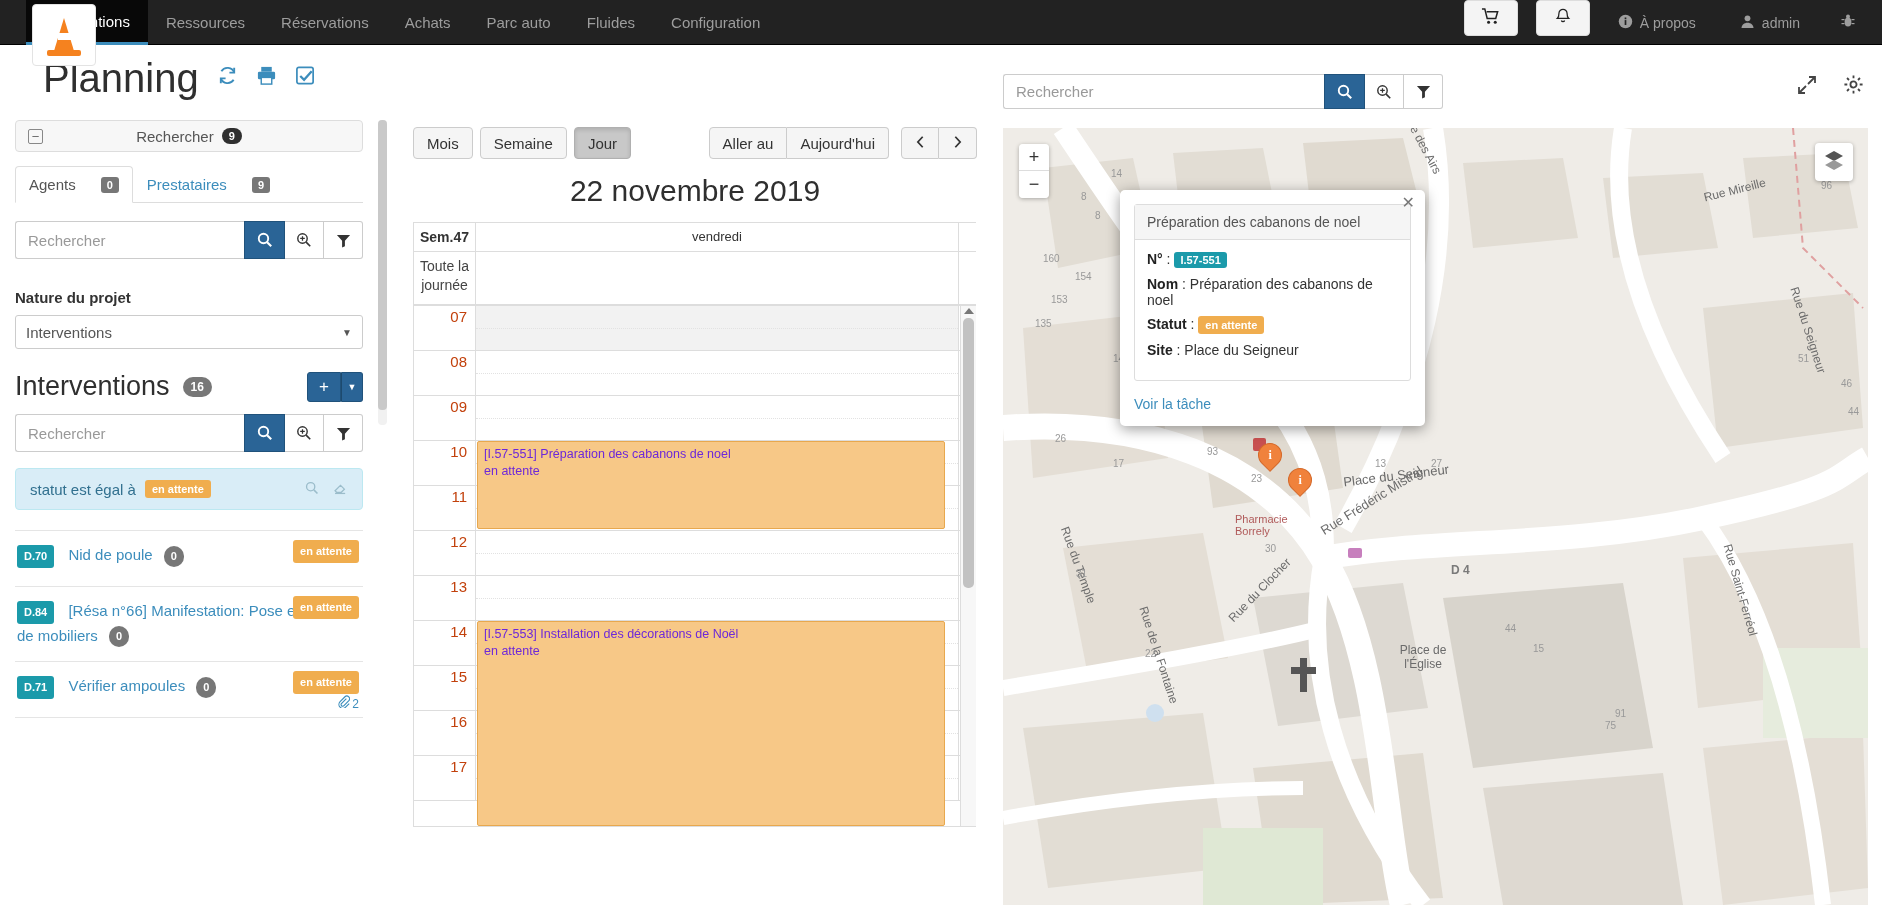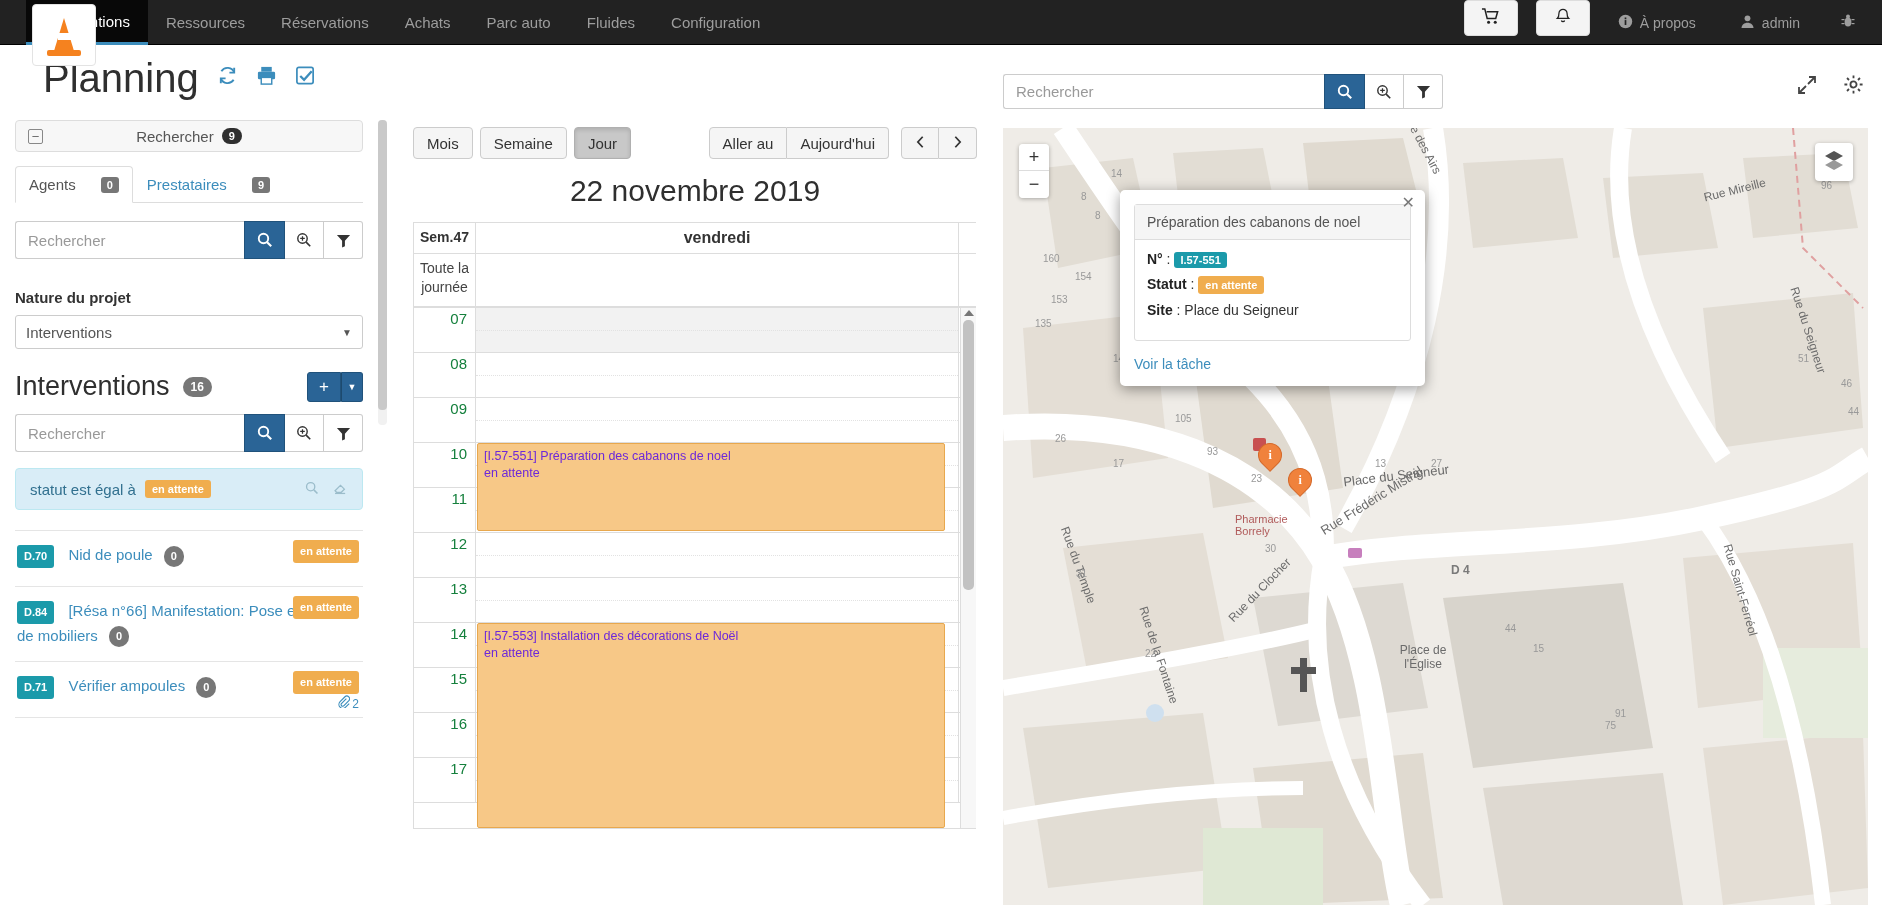--- a/index.html
+++ b/index.html
@@ -241,39 +241,39 @@
   .cal-grid {
     margin: 0 8px; border: 1px solid #ddd; border-right: none;
     position: relative; width: 563px;
   }
   .cal-hdr { display: flex; border-bottom: 1px solid #ddd; }
   .cal-hdr .wk {
     width: 62px; border-right: 1px solid #ddd; text-align: center;
     font-size: 14px; font-weight: bold; color: #333; padding: 6px 0;
   }
   .cal-hdr .day {
-    flex: 1; text-align: center; font-size: 16px; font-weight: bold;
+    flex: 1; text-align: center; font-size: 13px; font-weight: normal;
     color: #333; padding: 6px 0; border-right: 1px solid #ddd;
   }
   .cal-hdr .sp { width: 17px; }
   .cal-allday { display: flex; border-bottom: 2px solid #ddd; height: 54px; }
   .cal-allday .lbl {
     width: 62px; border-right: 1px solid #ddd; font-size: 14px; color: #444;
     text-align: center; padding-top: 5px; line-height: 1.35;
   }
   .cal-allday .cell { flex: 1; border-right: 1px solid #ddd; background: #fff; }
   .cal-allday .sp { width: 17px; }
   .cal-body {
     position: relative; height: 520px; overflow: hidden;
   }
   .cal-rows { position: relative; }
   .hour-row { display: flex; height: 45px; }
   .hour-row .lbl {
     width: 62px; border-right: 1px solid #ddd; border-bottom: 1px solid #ddd;
-    text-align: right; padding-right: 8px; font-size: 15px; color: #15803d;
+    text-align: right; padding-right: 8px; font-size: 15px; color: #c2410c;
     padding-top: 2px;
   }
   .hour-row .cell {
     flex: 1; border-right: 1px solid #ddd; border-bottom: 1px solid #ddd;
     position: relative;
   }
   .hour-row .cell::after {
     content: ''; position: absolute; left: 0; right: 0; top: 22px;
     border-bottom: 1px dotted #e2e2e2;
   }
@@ -888,20 +888,24 @@
   <div class="popup">
     <span class="popup-close">✕</span>
     <div class="popup-inner">
       <div class="popup-title">Préparation des cabanons de noel</div>
       <div class="popup-body">
         <div>
           <b>N°</b> :
           <span class="badge-teal-sm">I.57-551</span>
         </div>
         <div>
+          <b>Nom</b> :
+          <span>Préparation des cabanons de noel</span>
+        </div>
+        <div>
           <b>Statut</b> :
           <span class="badge-warn">en attente</span>
         </div>
         <div>
           <b>Site</b> :
           <span>Place du Seigneur</span>
         </div>
       </div>
     </div>
     <a class="popup-link">Voir la tâche</a>

